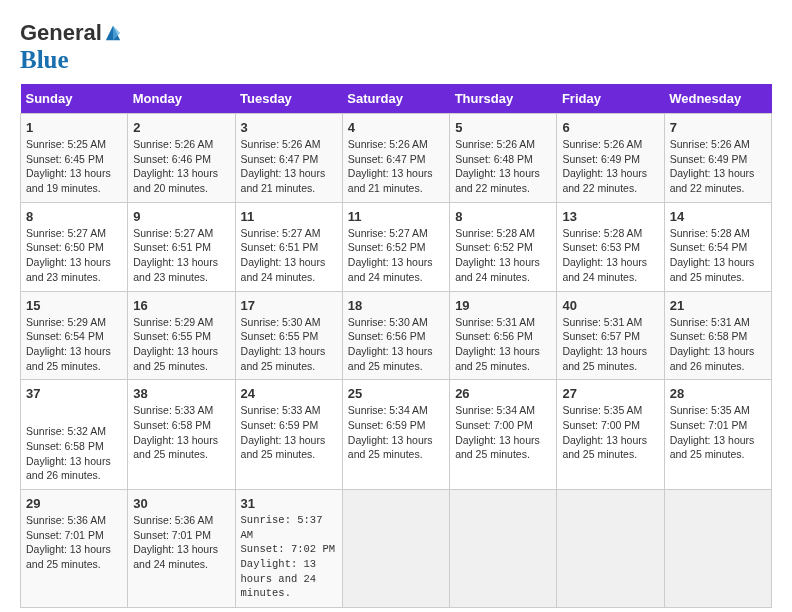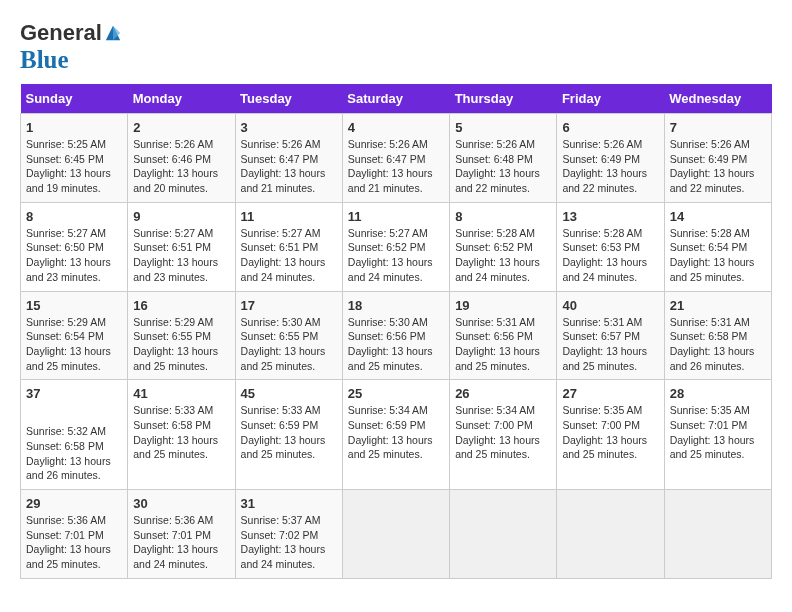--- a/index.html
+++ b/index.html
@@ -252,27 +252,27 @@
         </td>
       </tr>
       <tr>
         <td>
           <span class="day-num">37</span>
           <div class="day-info" style="white-space: pre-line; margin-top: 23px;">Sunrise: 5:32 AM
 Sunset: 6:58 PM
 Daylight: 13 hours and 26 minutes.</div>
         </td>
         <td>
-          <span class="day-num">41</span>
+          <span class="day-num">38</span>
           <div class="day-info" style="white-space: pre-line;">Sunrise: 5:33 AM
 Sunset: 6:58 PM
 Daylight: 13 hours and 25 minutes.</div>
         </td>
         <td>
-          <span class="day-num">45</span>
+          <span class="day-num">24</span>
           <div class="day-info" style="white-space: pre-line;">Sunrise: 5:33 AM
 Sunset: 6:59 PM
 Daylight: 13 hours and 25 minutes.</div>
         </td>
         <td>
           <span class="day-num">25</span>
           <div class="day-info" style="white-space: pre-line;">Sunrise: 5:34 AM
 Sunset: 6:59 PM
 Daylight: 13 hours and 25 minutes.</div>
         </td>
@@ -303,21 +303,21 @@
 Daylight: 13 hours and 25 minutes.</div>
         </td>
         <td>
           <span class="day-num">30</span>
           <div class="day-info" style="white-space: pre-line;">Sunrise: 5:36 AM
 Sunset: 7:01 PM
 Daylight: 13 hours and 24 minutes.</div>
         </td>
         <td>
           <span class="day-num">31</span>
-          <div class="day-info" style="white-space: pre-line;">Sunrise: 5:37 AM
+          <div class="day-info" style="white-space: pre-line; font-family: Liberation Mono, monospace;">Sunrise: 5:37 AM
 Sunset: 7:02 PM
 Daylight: 13 hours and 24 minutes.</div>
         </td>
         <td class="empty"></td>
         <td class="empty"></td>
         <td class="empty"></td>
         <td class="empty"></td>
       </tr>
     </tbody>
 </table>

